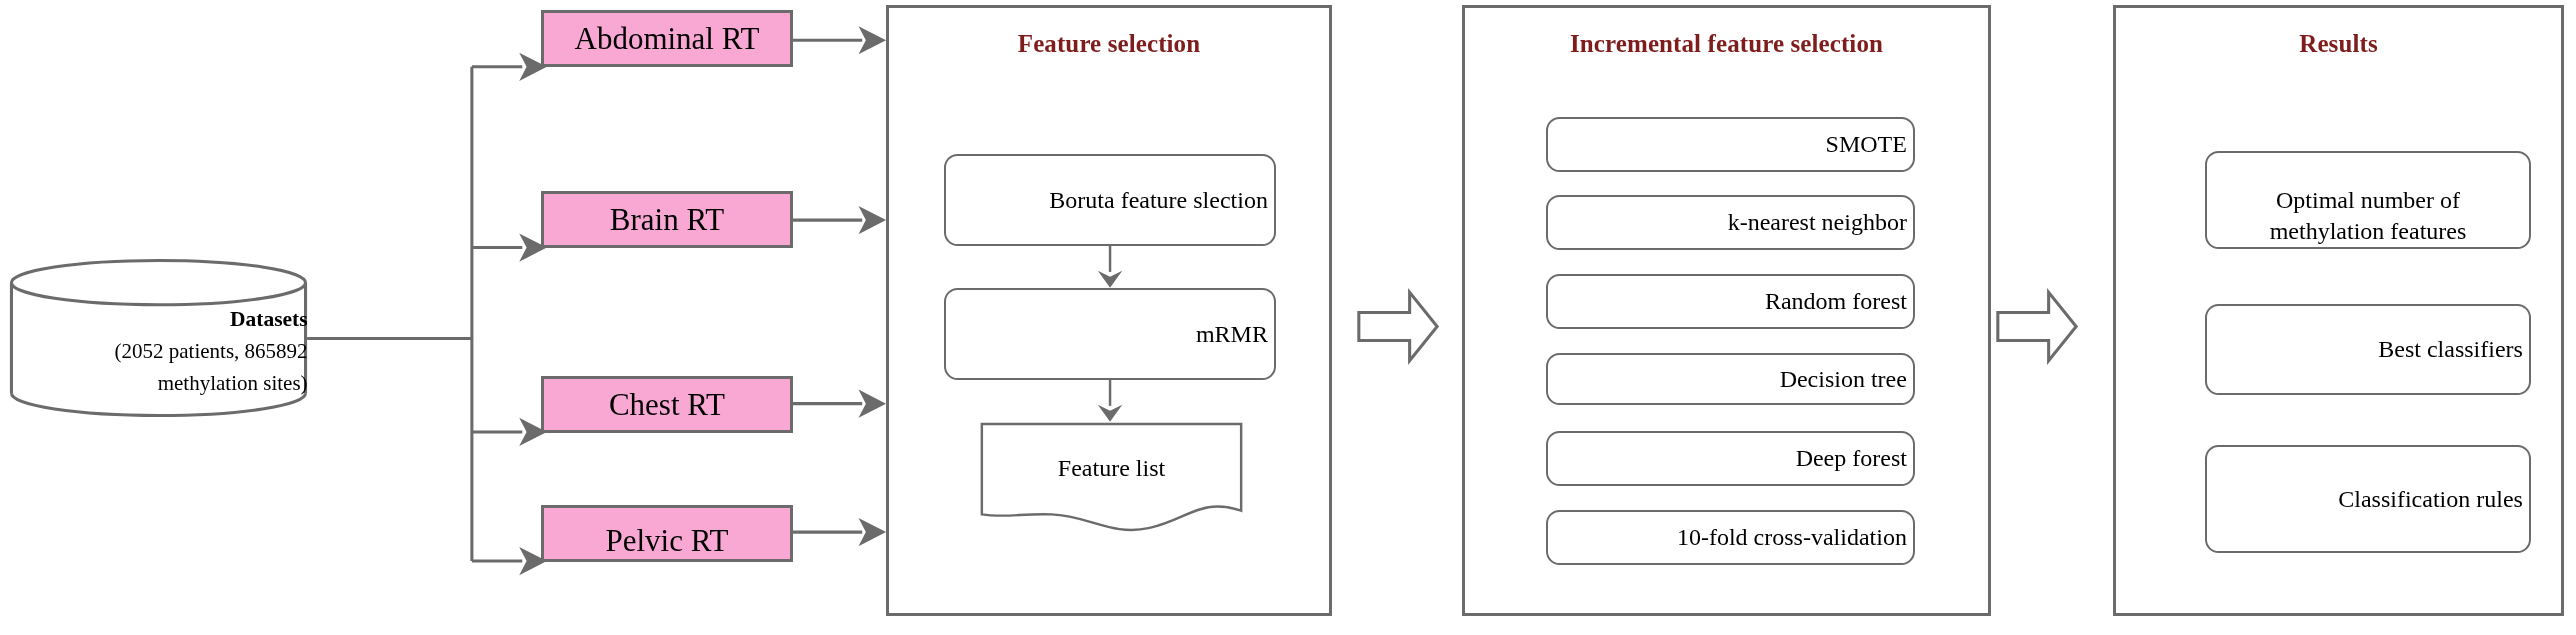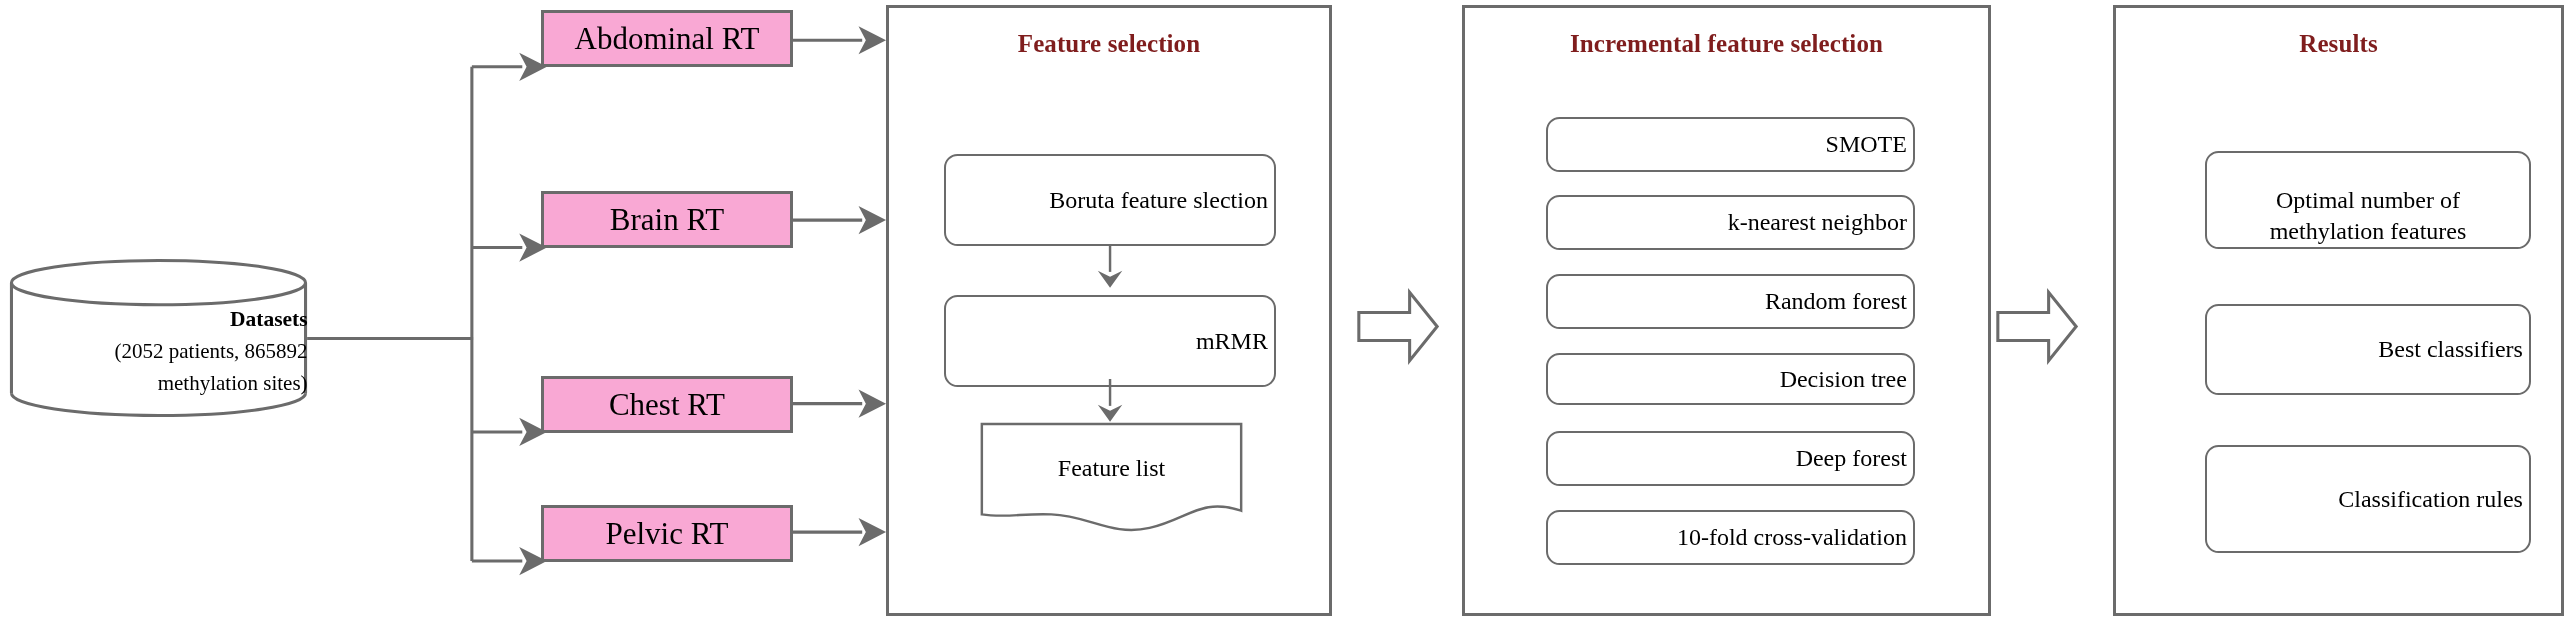--- a/index.html
+++ b/index.html
@@ -146,21 +146,21 @@
 
   <div class="rect-node" style="left:541px; top:10.4px; width:252px; height:57px;">
     <span>Abdominal RT</span>
   </div>
   <div class="rect-node" style="left:541px; top:191px; width:252px; height:57px;">
     <span>Brain RT</span>
   </div>
   <div class="rect-node" style="left:541px; top:376px; width:252px; height:57px;">
     <span>Chest RT</span>
   </div>
-  <div class="rect-node" style="left:541px; top:505px; width:252px; height:57px;">
+  <div class="rect-node" style="left:541px; top:505px; width:252px; height:57px;align-items:flex-end;">
     <span>Pelvic RT</span>
   </div>
 
   <div class="abs" style="left:790px; top:0px; width:104px; height:636px;">
     <svg width="104" height="636" viewBox="0 0 170 1034" aria-hidden="true">
       <path class="stroke" d="M2,63  L118,63"></path>
       <path class="stroke" d="M2,357 L118,357"></path>
       <path class="stroke" d="M2,657 L118,657"></path>
       <path class="stroke" d="M2,867 L118,867"></path>
       <path class="fill-arrow" d="M112,40  L157,63  L112,86  L124,63 Z"></path>
@@ -177,21 +177,21 @@
     <span>Boruta feature slection</span>
   </div>
 
   <div class="abs" style="left:1094px; top:245px; width:37px; height:44px;">
     <svg width="37" height="44" viewBox="0 0 60 72" aria-hidden="true">
       <path class="stroke-thin" d="M26,0 L26,44"></path>
       <path class="fill-arrow" d="M6,42 L26,70 L46,42 L26,52 Z"></path>
     </svg>
   </div>
 
-  <div class="round-node" style="left:944px; top:288px; width:332px; height:92px;margin-top:7px;">
+  <div class="round-node" style="left:944px; top:288px; width:332px; height:92px;">
     <span>mRMR</span>
   </div>
 
   <div class="abs" style="left:1094px; top:379px; width:37px; height:44px;">
     <svg width="37" height="44" viewBox="0 0 60 72" aria-hidden="true">
       <path class="stroke-thin" d="M26,0 L26,44"></path>
       <path class="fill-arrow" d="M6,42 L26,70 L46,42 L26,52 Z"></path>
     </svg>
   </div>
 

